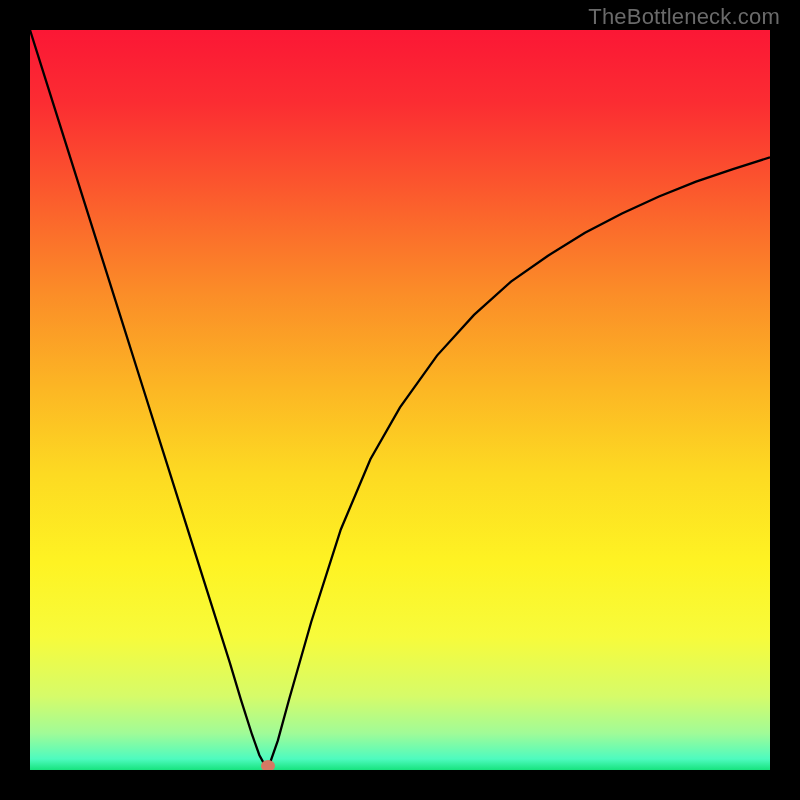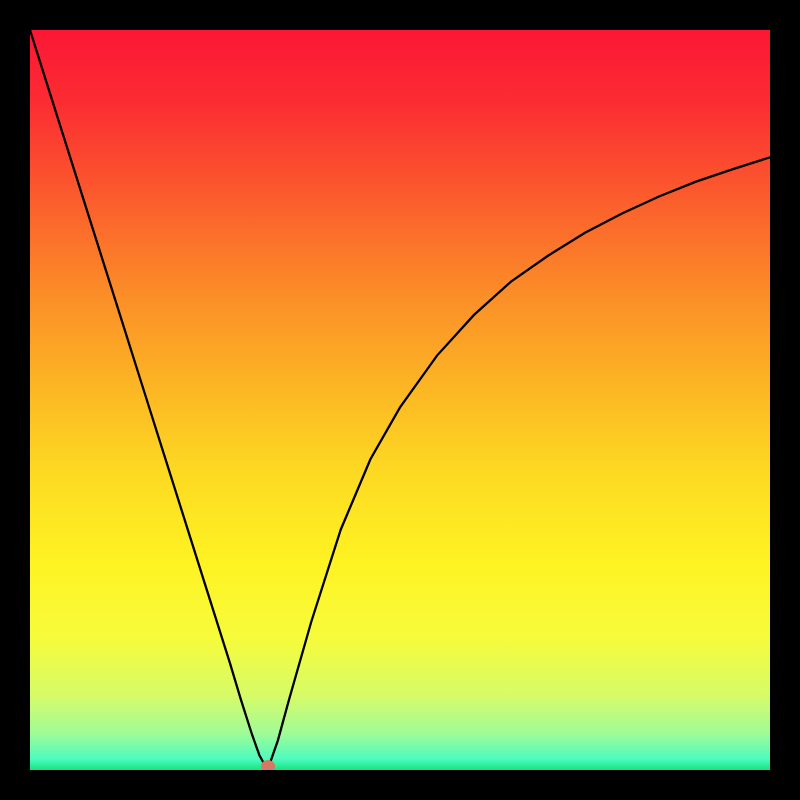--- a/index.html
+++ b/index.html
@@ -47,20 +47,21 @@
     border-radius: 50% / 50%;
     background: #d57963;
     transform: translate(-50%, -50%);
     z-index: 4;
   }
 </style>
 </head>
 <body>
 
 <div class="outer">
+  <div class="watermark">TheBottleneck.com</div>
   <div class="plot">
     <svg id="plot-svg" viewBox="0 0 740 740" preserveAspectRatio="none">
       <defs>
         <linearGradient id="bg-grad" x1="0" y1="0" x2="0" y2="1">
             <stop offset="0.00%" stop-color="#fb1735"></stop>
             <stop offset="10.00%" stop-color="#fb2d32"></stop>
             <stop offset="22.00%" stop-color="#fb5a2d"></stop>
             <stop offset="35.00%" stop-color="#fb8b28"></stop>
             <stop offset="48.00%" stop-color="#fcb524"></stop>
             <stop offset="60.00%" stop-color="#fdda22"></stop>

